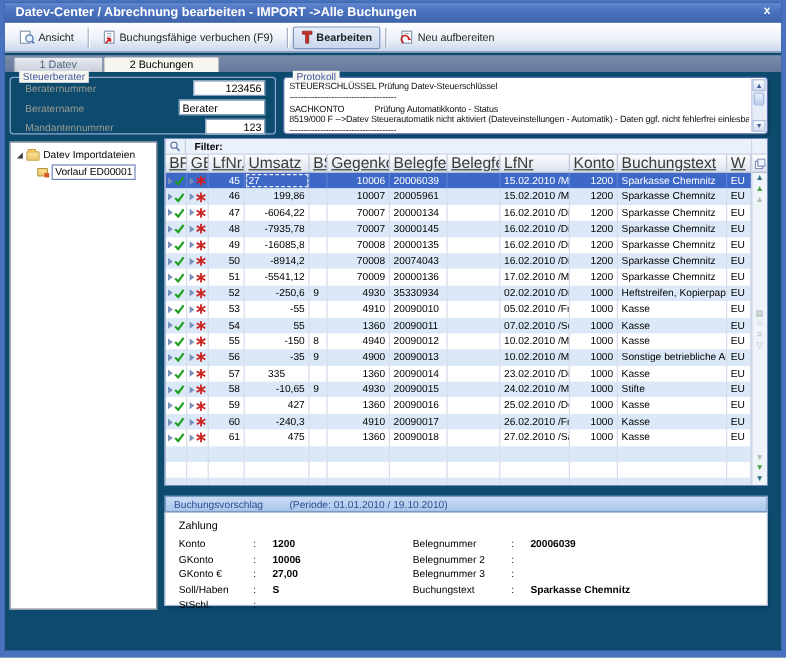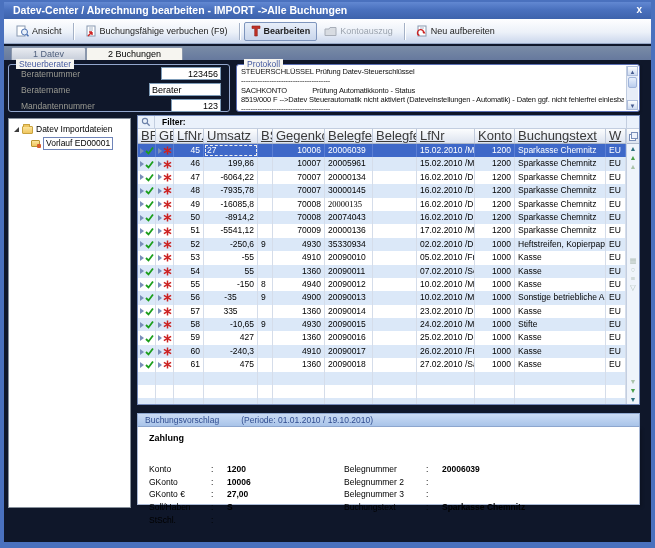--- a/index.html
+++ b/index.html
@@ -1,20 +1,20 @@
 <!DOCTYPE html>
 <html><head>
 <meta charset="utf-8">
 <style>
   html,body{margin:0;padding:0;background:#fff;}
   *{box-sizing:border-box;}
   .window{
     position:relative;width:655px;height:548px;
     border:solid #4A71BE;border-width:2px 4px 6px 4px;
-    background:#0f172a;overflow:hidden;
+    background:#0c4a6e;overflow:hidden;
     font-family:"Liberation Sans",sans-serif;color:#000;
   }
   
   .titlebar{position:absolute;left:0;top:0;width:647px;height:17px;
     background:linear-gradient(#6288D2 0%,#4A71BE 45%,#3D63AC 100%);
     color:#fff;font-weight:bold;font-size:10.5px;line-height:17px;padding-left:9px;}
   .closeX{position:absolute;right:9px;top:0;height:17px;line-height:16px;
     color:#fff;font-size:10px;font-weight:bold;cursor:default;}
   
   .toolbar{position:absolute;left:0;top:17px;width:647px;height:25px;
@@ -104,21 +104,21 @@
   .c-dark{color:#2F6F7E;} .c-green{color:#4AA04A;} .c-pale{color:#A9C2A9;} .c-ghost{color:#B7C4BE;font-size:7.5px;}
   .stripflex{flex:1;}
   
   .vorschlag{position:absolute;left:133px;top:411px;width:503px;height:92px;}
   .vhead{height:14px;background:linear-gradient(#CBDCF5,#A9C4E9);border:1px solid #8FA8D0;
     display:flex;align-items:center;font-size:8.5px;color:#2F4C8F;}
   .vtitle{margin-left:7px;} .vperiode{margin-left:22px;}
   .vbody{position:absolute;top:14px;left:0;right:0;bottom:0;background:#fff;
     border:1px solid #A9B8D4;border-top:none;box-shadow:2px 2px 3px rgba(0,0,0,.18);
     padding:6px 0 0 11px;}
-  .vsection{font-size:9px;font-weight:bold;margin-bottom:20px;}
+  .vsection{font-size:9px;font-weight:normal;margin-bottom:4px;}
   .vcols{display:flex;}
   .vcolL{width:195px;} .vcolR{flex:1;}
   .vrow{display:flex;height:12.6px;font-size:8.5px;align-items:center;}
   .vlabel{width:62px;} .vlabel2{width:82px;}
   .vcolon{width:16px;}
   .vvalue{font-weight:bold;}
 </style>
 </head>
 <body>
 
@@ -153,28 +153,20 @@
       <span>Buchungsfähige verbuchen (F9)</span>
     </div>
     <div class="tsep"></div>
     <div class="tbtn active">
       <span class="tico">
         <svg width="10" height="12">
             <path d="M1 1 H9 V3.5 H6.3 V11 H3.7 V3.5 H1 Z" fill="#C23228" stroke="#8A1F18" stroke-width="0.6"></path>
           </svg>
       </span>
       <span>Bearbeiten</span>
-    </div>
-    <div class="tbtn disabled">
-      <span class="tico">
-        <svg width="13" height="11">
-            <path d="M1 3 h4 l1 -1.5 h6 v8 h-11 z" fill="#D8DCE2" stroke="#A8AEB8"></path>
-          </svg>
-      </span>
-      <span>Kontoauszug</span>
     </div>
     <div class="tsep"></div>
     <div class="tbtn">
       <span class="tico">
         <svg width="12" height="12">
             <rect x="2" y="1" width="8" height="10" fill="#fff" stroke="#8898B0"></rect>
             <line x1="4" y1="3" x2="8" y2="3" stroke="#AAB6C8"></line>
             <path d="M3.5 10.5 a3 3 0 1 1 4 -2.5" stroke="#C22" stroke-width="1.3" fill="none"></path>
             <path d="M8.2 6.2 L7 8.6 L9.6 8.4 Z" fill="#C22"></path>
           </svg>
@@ -387,21 +379,21 @@
                   <line x1="4.5" y1="0.5" x2="4.5" y2="8.5"></line>
                   <line x1="0.9" y1="2.4" x2="8.1" y2="6.6"></line>
                   <line x1="8.1" y1="2.4" x2="0.9" y2="6.6"></line>
                 </g>
               </svg>
             </span>
             <span class="gcell ta-r" style="width: 30px;">49</span>
             <span class="gcell ta-r" style="width: 54px;">-16085,8</span>
             <span class="gcell ta-l" style="width: 15px;"></span>
             <span class="gcell ta-r" style="width: 52px;">70008</span>
-            <span class="gcell ta-l" style="width: 48px; font-family: Liberation Serif, serif;">20000135</span>
+            <span class="gcell ta-l" style="width: 48px;">20000135</span>
             <span class="gcell ta-l" style="width: 44px;"></span>
             <span class="gcell ta-l" style="width: 58px;">16.02.2010 /Di</span>
             <span class="gcell ta-r" style="width: 40px;">1200</span>
             <span class="gcell ta-l" style="flex: 1 1 0%;">Sparkasse Chemnitz</span>
             <span class="gcell ta-l" style="width: 20px;">EU</span>
           </div>
           <div class="grow alt">
             <span class="gcell ta-l cicon" style="width: 18px;">
               <span class="ic-arr"></span>
               <svg width="9" height="9">
@@ -580,21 +572,21 @@
               <span class="ic-arr"></span>
               <svg width="9" height="9">
                 <g stroke="#CC2222" stroke-width="1.5">
                   <line x1="4.5" y1="0.5" x2="4.5" y2="8.5"></line>
                   <line x1="0.9" y1="2.4" x2="8.1" y2="6.6"></line>
                   <line x1="8.1" y1="2.4" x2="0.9" y2="6.6"></line>
                 </g>
               </svg>
             </span>
             <span class="gcell ta-r" style="width: 30px;">56</span>
-            <span class="gcell ta-r" style="width: 54px; text-align: center;">-35</span>
+            <span class="gcell ta-r" style="width: 54px;">-35</span>
             <span class="gcell ta-l" style="width: 15px;">9</span>
             <span class="gcell ta-r" style="width: 52px;">4900</span>
             <span class="gcell ta-l" style="width: 48px;">20090013</span>
             <span class="gcell ta-l" style="width: 44px;"></span>
             <span class="gcell ta-l" style="width: 58px;">10.02.2010 /Mi</span>
             <span class="gcell ta-r" style="width: 40px;">1000</span>
             <span class="gcell ta-l" style="flex: 1 1 0%;">Sonstige betriebliche Aufwendu</span>
             <span class="gcell ta-l" style="width: 20px;">EU</span>
           </div>
           <div class="grow">

